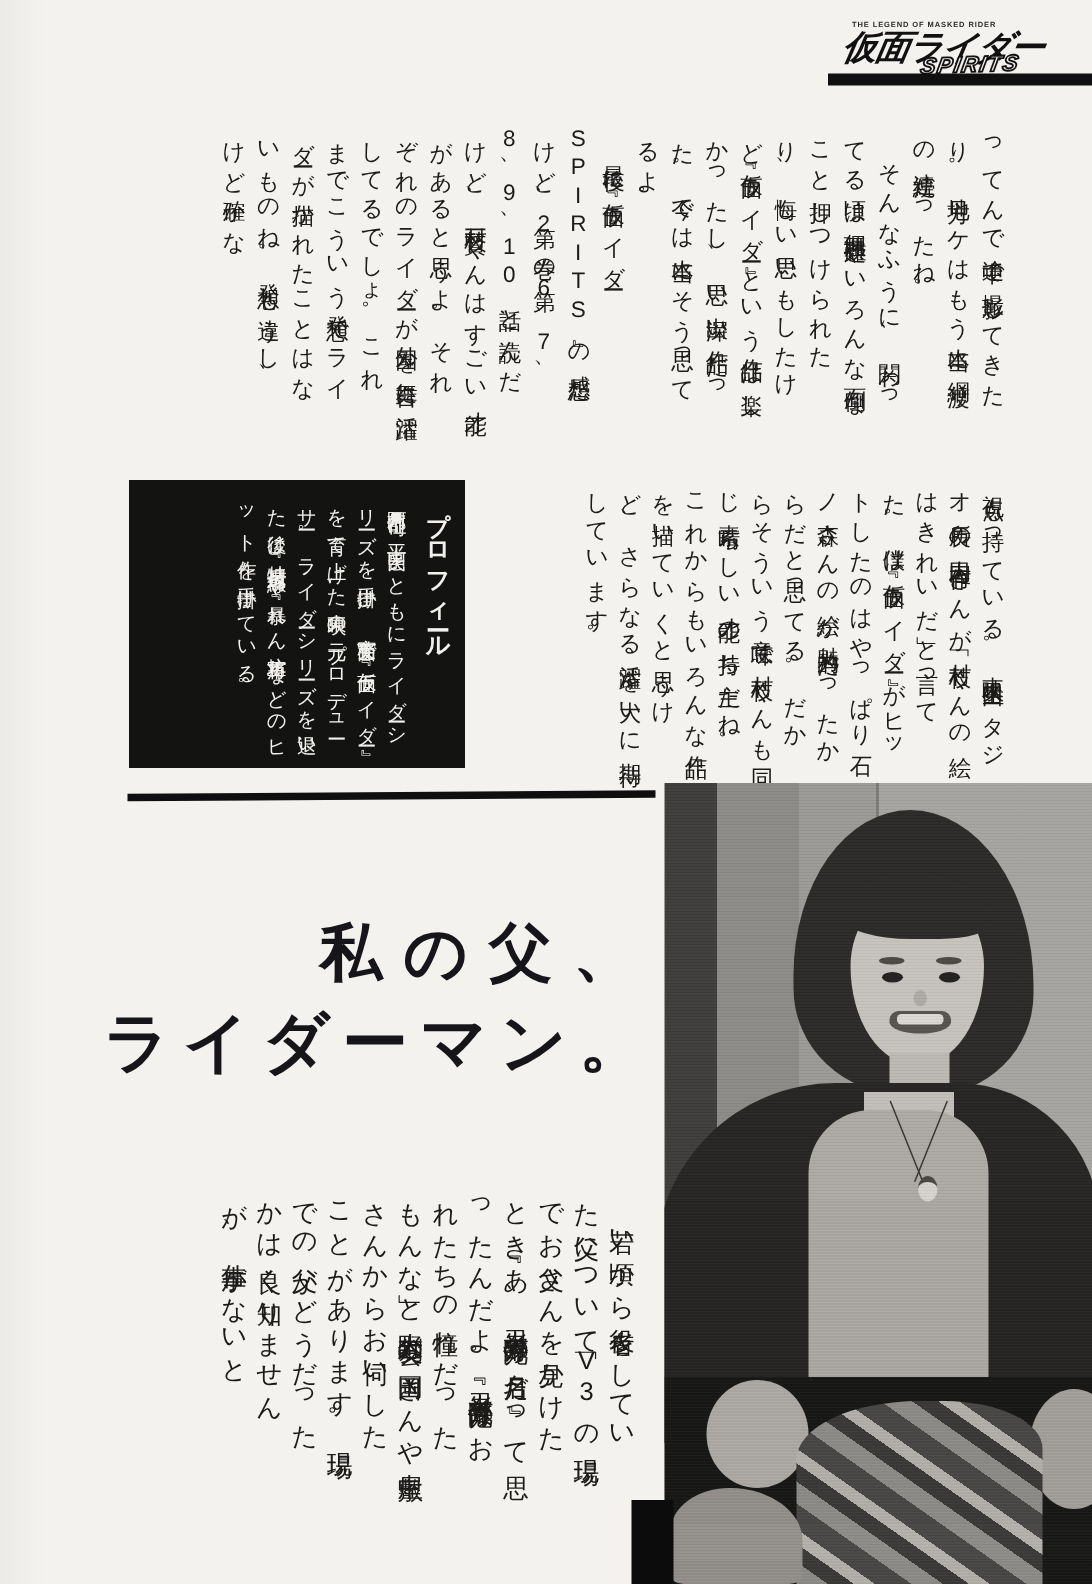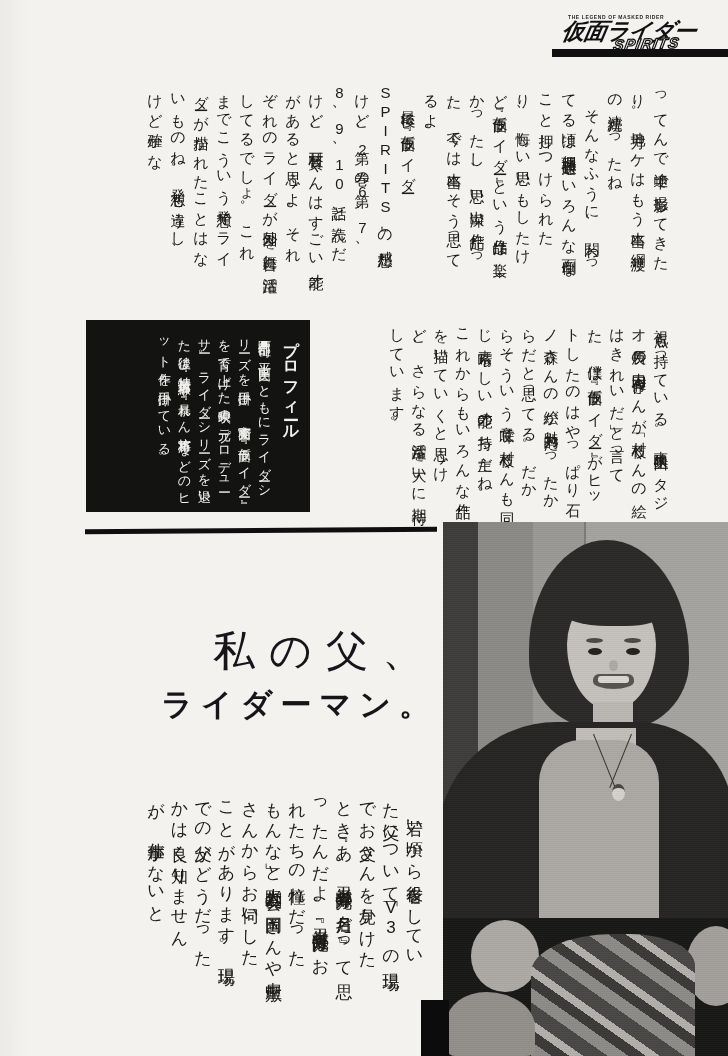--- a/index.html
+++ b/index.html
@@ -51,22 +51,22 @@
   }
   .profile-inner { writing-mode:vertical-rl; text-orientation:upright; height:172px; width:100%; }
   .profile-heading { font-size:16px; font-weight:bold; letter-spacing:2px; margin-left:7px; line-height:20px; }
   .profile-body { font-size:13px; letter-spacing:1.6px; line-height:20px; }
 
   
   .rule { position:absolute; left:85px; top:528px; width:352px; height:5px; background:#0f0f0f; transform:rotate(-0.4deg); }
 
   
   .headline { position:absolute; left:60px; top:612px; width:378px; text-align:right; }
-  .headline-l1 { font-size:42px; font-weight:normal; letter-spacing:14px; color:#16161a; line-height:1.1;margin-top:16px; }
-  .headline-l2 { font-size:31px; font-weight:bold; letter-spacing:8px; color:#16161a; line-height:1.1; margin-top:14px; }
+  .headline-l1 { font-size:42px; font-weight:bold; letter-spacing:14px; color:#16161a; line-height:1.1; }
+  .headline-l2 { font-size:44px; font-weight:bold; letter-spacing:8px; color:#16161a; line-height:1.1; margin-top:14px; }
   .headline-byline { font-size:15px; font-weight:bold; letter-spacing:1px; color:#1c1b19; margin-top:14px; }
 
   
   .photo { position:absolute; left:443px; top:522px; width:285px; height:534px; overflow:hidden;
            background:linear-gradient(90deg,#8c8b88 0 90px,#9b9a97 90px 142px,#a5a4a1 142px 100%); }
   .photo div { position:absolute; }
   .ph-strip   { left:0; top:0; width:35px; height:100%; background:#3e3d3b; }
   .ph-seam    { left:141px; top:0; width:2px; height:210px; background:#7d7c79; }
   .ph-hair    { left:86px; top:18px; width:160px; height:190px; background:#2c2a28;
                 border-radius:52% 55% 46% 50% / 62% 66% 38% 40%; }

